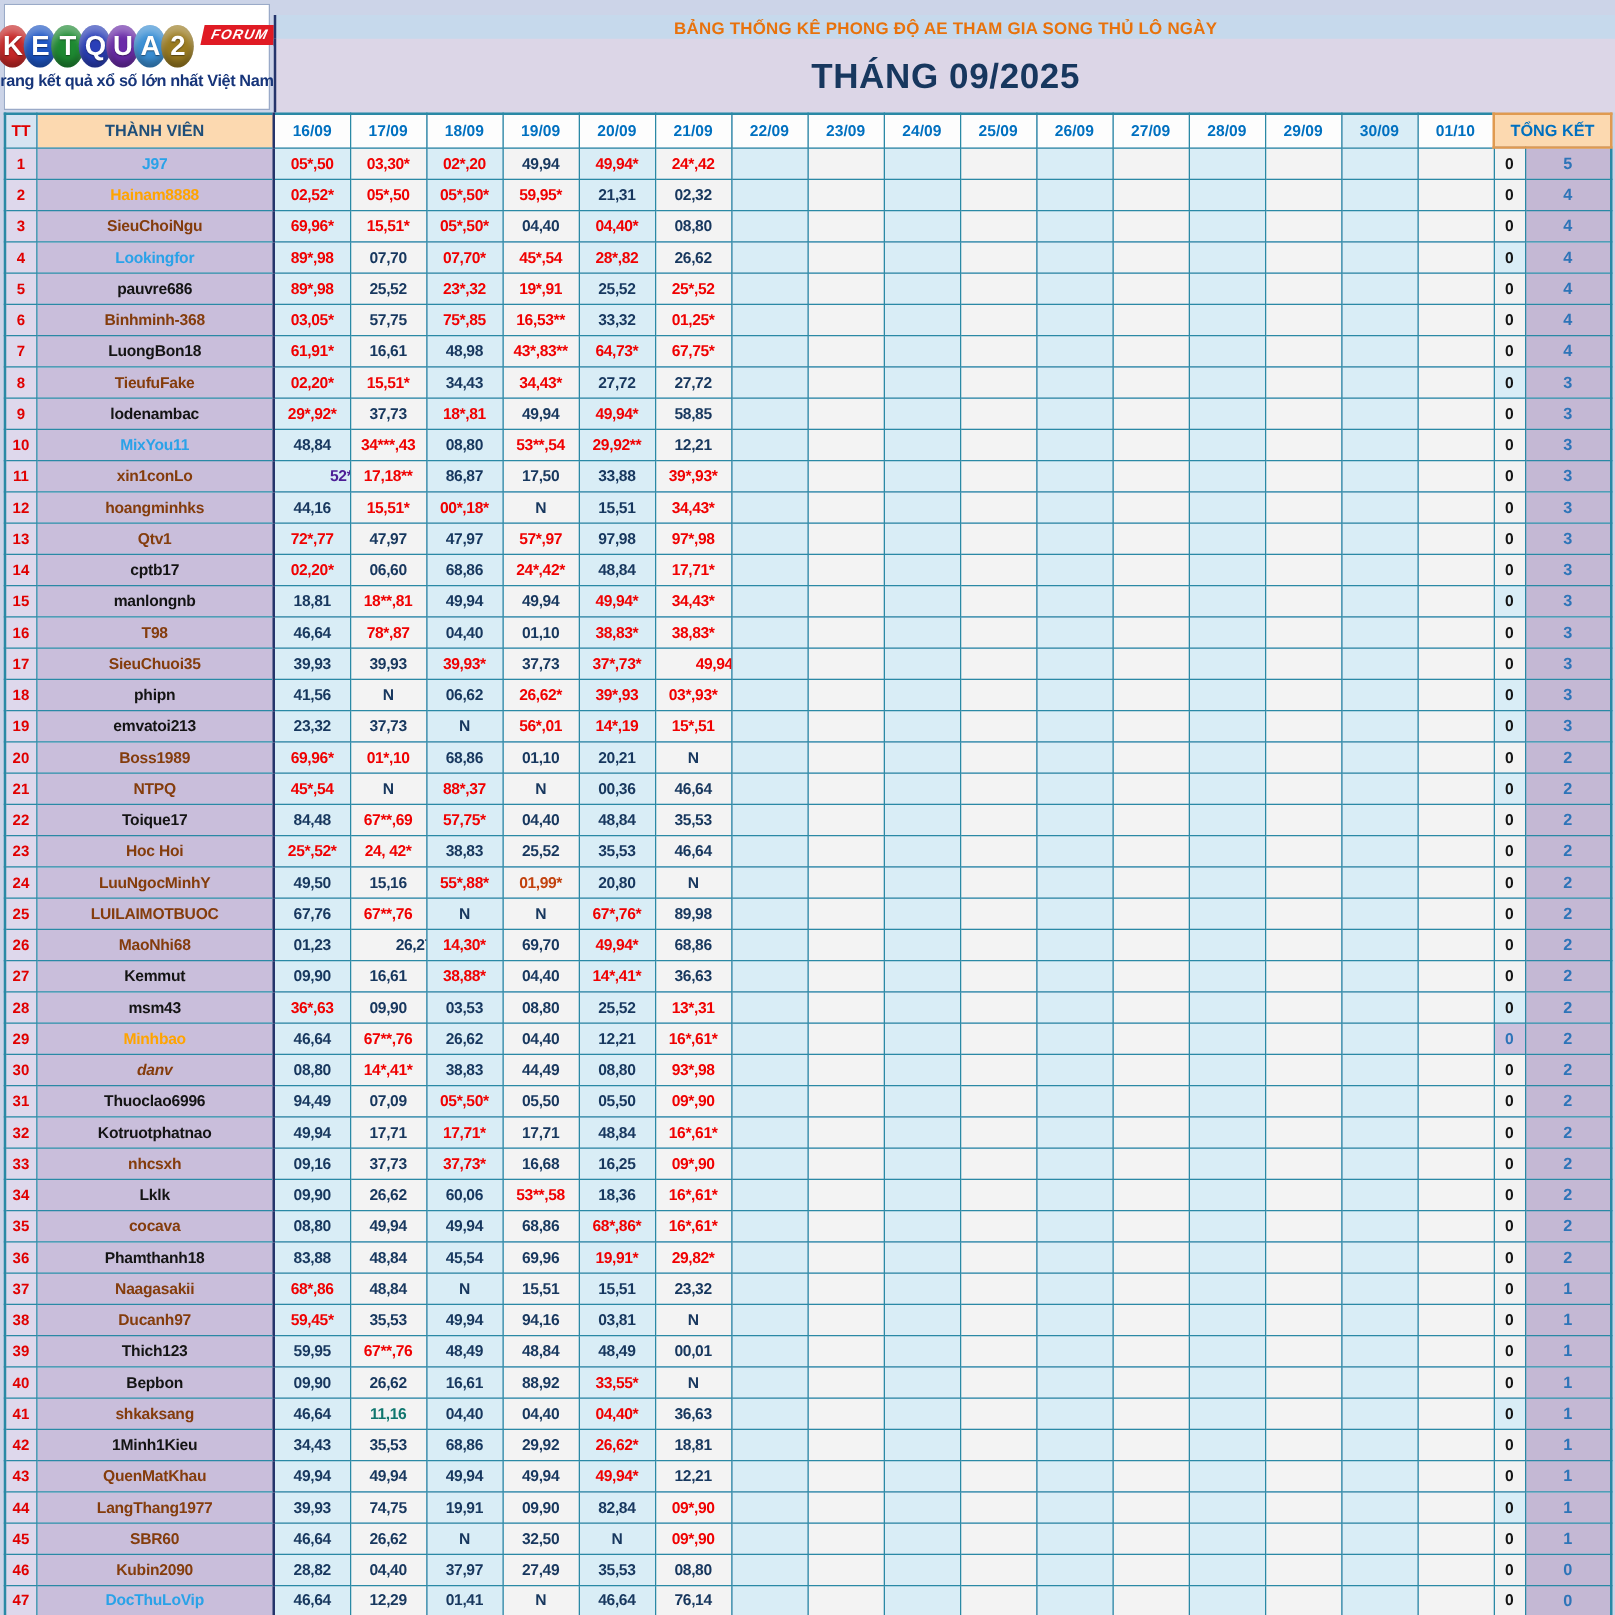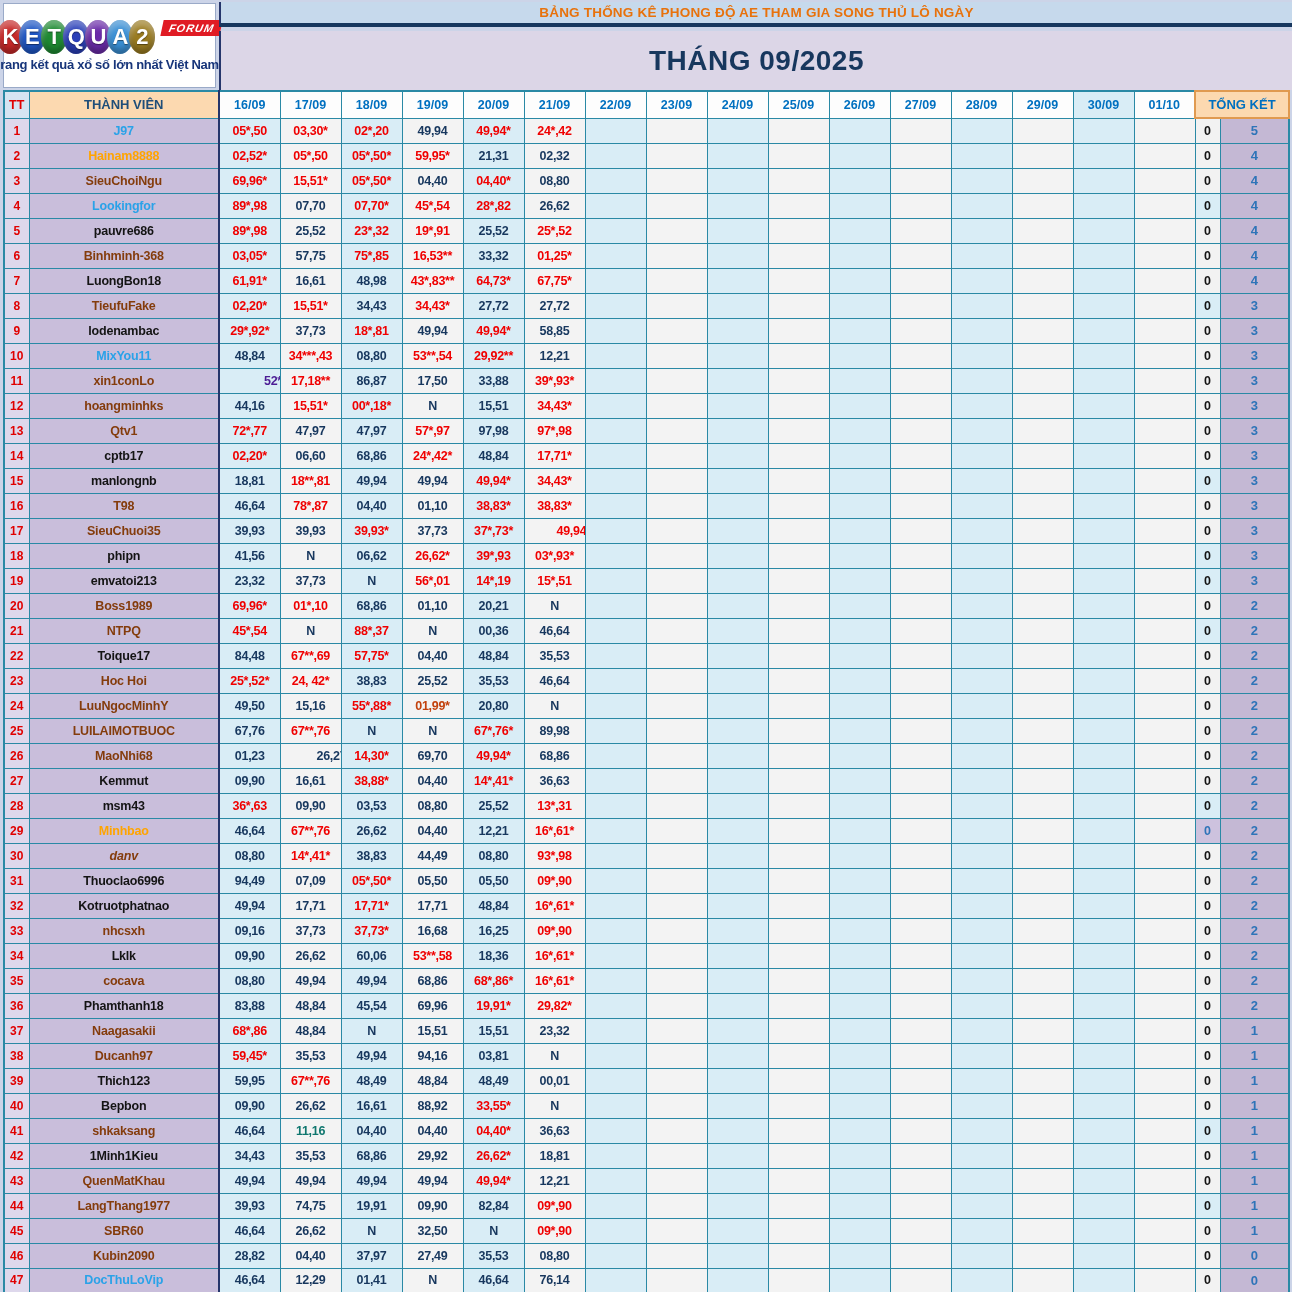--- a/index.html
+++ b/index.html
@@ -29,21 +29,21 @@
     background:#e01b24;color:#fff;font-weight:bold;font-style:italic;
     font-size:11px;padding:2px 7px;margin-left:7px;margin-top:0px;
     transform:skew(-12deg);letter-spacing:1px;
   }
   .logo-tagline{
     margin-top:3px;color:#17357a;font-weight:bold;font-size:13px;
     letter-spacing:-0.3px;white-space:nowrap;
   }
   
   .band-title{
-    position:absolute;left:219px;top:2px;width:1073px;height:25px;
+    position:absolute;left:219px;top:12px;width:1073px;height:25px;
     background:#c6d9ec;border-left:2px solid #25356b;border-bottom:4px solid #17375e;
     box-sizing:border-box;display:flex;align-items:center;justify-content:center;
     color:#e8720c;font-weight:bold;font-size:13.5px;letter-spacing:0.2px;
   }
   .band-month{
     position:absolute;left:219px;top:31px;width:1073px;height:59px;
     background:#dcd6e7;border-left:2px solid #25356b;box-sizing:border-box;
     display:flex;align-items:center;justify-content:center;
     color:#17375e;font-weight:bold;font-size:28px;letter-spacing:0.5px;
   }

